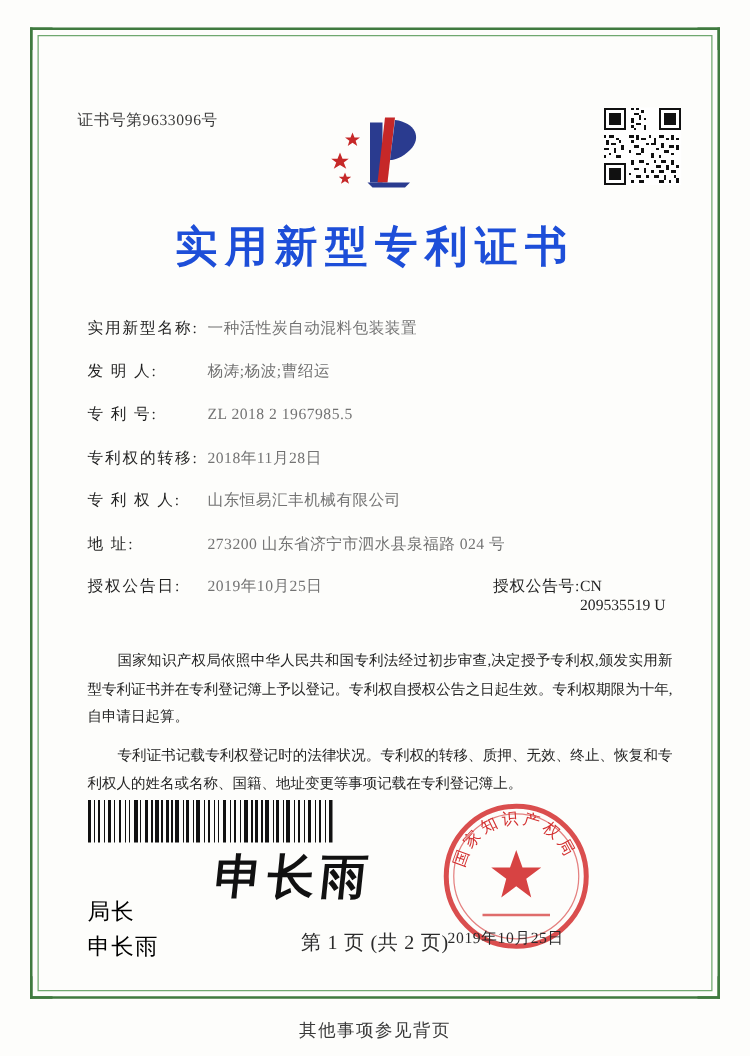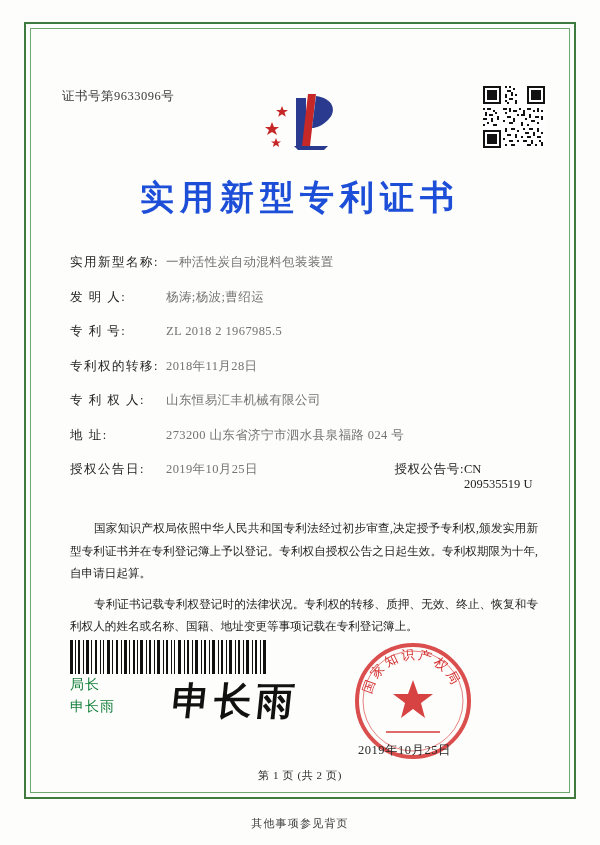--- a/index.html
+++ b/index.html
@@ -154,25 +154,25 @@
     left: 70px;
     top: 640px;
     width: 196px;
     height: 34px;
   }
 
   
   .sig-label {
     position: absolute;
     left: 70px;
-    top: 674px;
-    font-size: 14px;
+    top: 716px;
+    font-size: 18px;
     line-height: 1.55;
     letter-spacing: 1px;
-    color: #15803d;
+    color: #000000;
   }
   .signature {
     position: absolute;
     left: 172px;
     top: 676px;
     font-size: 38px;
     color: #111;
     font-family: "Liberation Serif", serif;
     letter-spacing: 4px;
     transform: skewX(-6deg);
@@ -193,33 +193,33 @@
     top: 742px;
     font-size: 12.5px;
     color: #2a2a2a;
     letter-spacing: 0.5px;
   }
 
   .page-no {
     position: absolute;
     left: 0;
     right: 0;
-    top: 768px;
+    top: 744px;
     text-align: center;
-    font-size: 11px;
+    font-size: 16px;
     color: #2b2b2b;
     letter-spacing: 0.6px;
   }
   .footer-note {
     position: absolute;
     left: 0;
     right: 0;
     top: 816px;
     text-align: center;
-    font-size: 11px;
+    font-size: 14px;
     color: #3a3a3a;
     letter-spacing: 1.2px;
   }
 </style>
 </head>
 <body>
 
 <div class="page">
 
   <div class="border-outer"></div>

